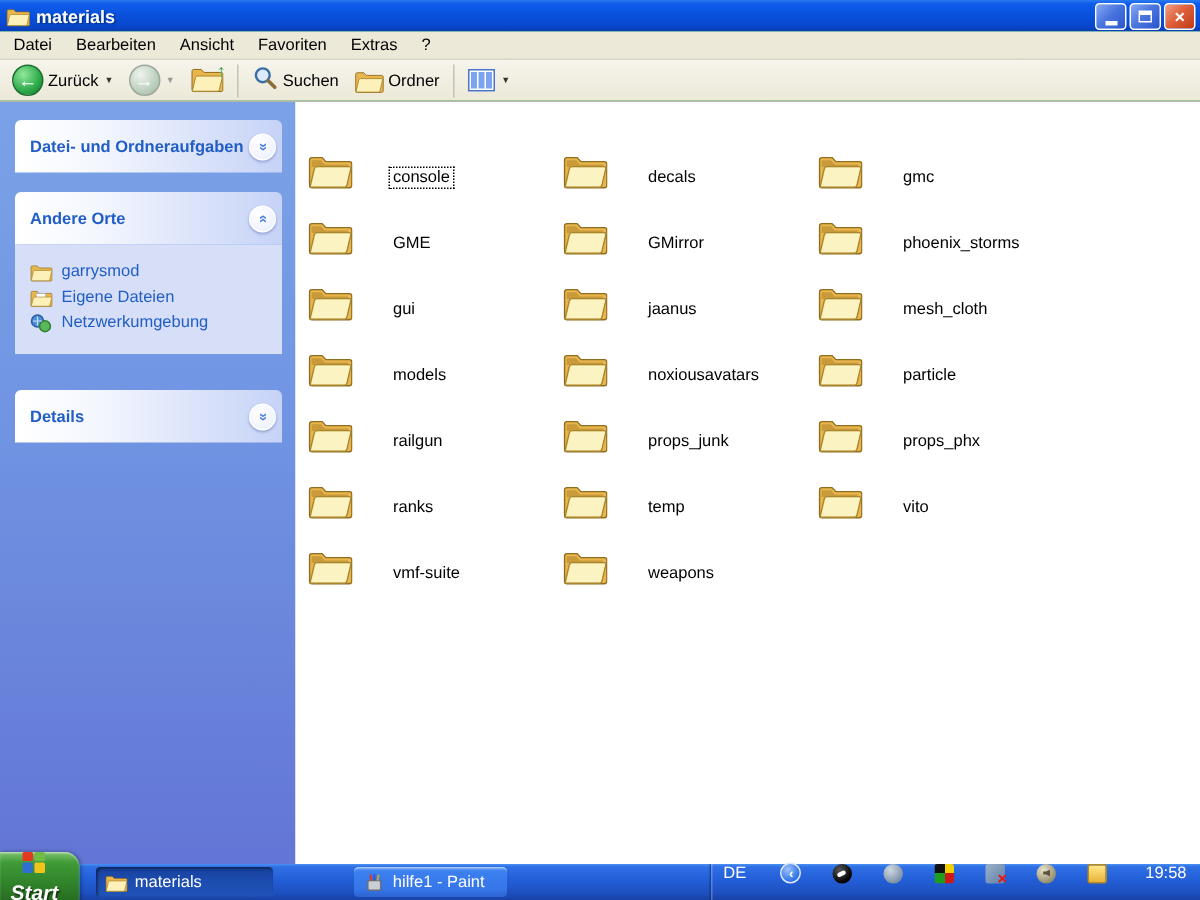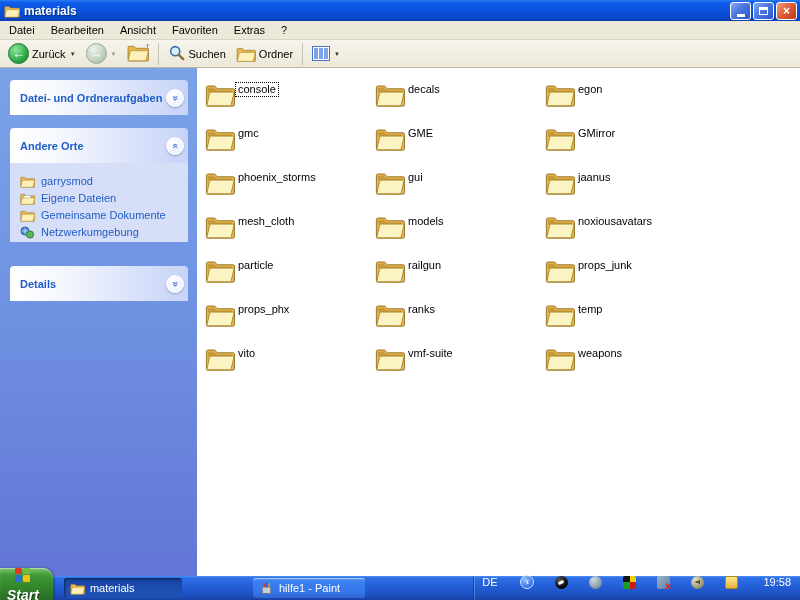--- a/index.html
+++ b/index.html
@@ -70,29 +70,29 @@
     border-radius:4px 4px 0 0; color:#215dc6; font-weight:bold; font-size:11px;
   }
   .panel-chevron {
     margin-left:auto; width:18px; height:18px; border-radius:50%;
     background:radial-gradient(circle at 35% 30%,#ffffff,#e9eefb); border:1px solid #fff;
     color:#4f7fe0; display:flex; align-items:center; justify-content:center;
     box-shadow:0 1px 2px rgba(20,40,120,.35); font-size:10px; font-weight:bold; line-height:1;
   }
   .chev-down { transform:rotate(90deg); display:block; }
   .chev-up { transform:rotate(90deg); display:block; }
-  .panel-body { background:#d6dff7; padding:10px 4px 1px 10px; }
+  .panel-body { background:#d6dff7; padding:10px 4px 12px 10px; }
   .place-link { display:flex; align-items:center; gap:6px; height:16px; margin-bottom:1px; color:#215dc6; cursor:pointer; }
   .place-ico { width:15px; height:13px; flex:0 0 15px; }
   .place-ico svg { display:block; }
 
   
   .main { flex:1; padding:14px 0 0 8px; background:#fff; }
   .folder-grid { display:grid; grid-template-columns:repeat(3,170px); grid-auto-rows:44px; }
-  .folder-item { display:flex; align-items:flex-start; gap:0; cursor:pointer; }
+  .folder-item { display:flex; align-items:flex-end; gap:24px; cursor:pointer; }
   .folder-glyph { width:30px; height:25px; flex:0 0 30px; }
   .folder-glyph svg { display:block; }
   .folder-label { color:#000; padding:0 2px; border:1px solid transparent; line-height:13px; }
   .folder-item.focused .folder-label { border:1px dotted #000; }
 
   
   .taskbar {
     position:absolute; left:0; right:0; bottom:0; height:24px; display:flex; align-items:center;
     background:linear-gradient(180deg,#4a90f4 0%,#2f6fe4 8%,#2460d9 40%,#1d50c0 80%,#1941a5 100%);
   }
@@ -109,21 +109,21 @@
   .task-btn {
     height:20px; width:118px; margin-left:11px; display:flex; align-items:center; gap:5px; padding:0 6px;
     border-radius:3px; color:#fff; font-size:11px; white-space:nowrap; overflow:hidden;
     background:linear-gradient(180deg,#6ba1f8 0%,#3c80f0 15%,#3575e8 75%,#2e63cf 100%);
     box-shadow:inset 0 1px 0 rgba(255,255,255,.4);
   }
   .task-btn.active {
     background:linear-gradient(180deg,#17409c 0%,#1c4cae 45%,#2153b8 100%);
     box-shadow:inset 1px 1px 2px rgba(0,0,0,.5);
   }
-  .task-btn.paint { width:112px; margin-left:71px; }
+  .task-btn.paint { width:102px; margin-left:54px; }
   .task-ico { width:15px; height:13px; flex:0 0 15px; }
   .task-ico svg { display:block; }
   .tray { margin-left:auto; height:100%; display:flex; align-items:center; gap:21px; padding:0 9px 12px 8px;
     border-left:1px solid rgba(10,30,90,.45); box-shadow:inset 1px 0 0 rgba(255,255,255,.25); }
   .tray-lang { color:#fff; font-size:11px; margin-right:2px; }
   .tray-chevron { width:14px; height:14px; border-radius:50%;
     background:radial-gradient(circle at 35% 30%,#9cc2fb,#2f71e8 70%); border:1px solid #dce9ff;
     color:#fff; font-size:9px; font-weight:bold; display:flex; align-items:center; justify-content:center; line-height:1; }
   .tray-ico { width:13px; height:13px; border-radius:2px; }
   .ico-steam { border-radius:50%; background:radial-gradient(circle at 35% 30%,#555,#000 70%); position:relative; }
@@ -271,29 +271,20 @@
               <span class="place-ico">
                 <svg width="15" height="13" viewBox="0 0 33 27">
                   <path d="M1.5 24.5 V6 q0-1.8 1.8-1.8 h7.4 l2.8 3 h17.2 q1.8 0 1.8 1.8 v15.5 q0 1.8-1.8 1.8 H3.3 q-1.8 0-1.8-1.8 z" fill="#e9b64d" stroke="#8f6d1f"></path>
                   <rect x="9" y="7" width="14" height="16" fill="#fff" stroke="#9aa"></rect>
                   <path d="M1.8 26 L5 14 q0.35-1.5 1.9-1.5 h23.6 q1.6 0 1.25 1.5 l-2.6 10.5 q-0.35 1.5-1.9 1.5 H2.8 z" fill="#fdf0b8" stroke="#a8862f"></path>
                 </svg>
               </span>
               <span>Eigene Dateien</span>
             </div>
 
-            <div class="place-link">
-              <span class="place-ico">
-                <svg width="15" height="13" viewBox="0 0 33 27">
-                  <path d="M1.5 24.5 V6 q0-1.8 1.8-1.8 h7.4 l2.8 3 h17.2 q1.8 0 1.8 1.8 v15.5 q0 1.8-1.8 1.8 H3.3 q-1.8 0-1.8-1.8 z" fill="#e9b64d" stroke="#8f6d1f"></path>
-                  <path d="M1.8 26 L5 12.3 q0.35-1.5 1.9-1.5 h23.6 q1.6 0 1.25 1.5 l-2.85 12.2 q-0.35 1.5-1.9 1.5 H2.8 q-1.2 0-1-0 z" fill="#fdf0b8" stroke="#a8862f"></path>
-                </svg>
-              </span>
-              <span>Gemeinsame Dokumente</span>
-            </div>
 
 
             <div class="place-link">
               <span class="place-ico">
                 <svg width="15" height="13" viewBox="0 0 15 13">
                   <circle cx="5" cy="5" r="4" fill="#4d8fdd" stroke="#2a5ca8"></circle>
                   <circle cx="10" cy="8.5" r="3.6" fill="#59b85a" stroke="#2f7d31"></circle>
                   <path d="M2 5 h6 M5 2 v6" stroke="#cfe3fb" stroke-width=".8"></path>
                 </svg>
               </span>
@@ -334,31 +325,20 @@
                 <svg width="30" height="25" viewBox="0 0 33 27">
                   <path d="M1.5 24.5 V6 q0-1.8 1.8-1.8 h7.4 l2.8 3 h17.2 q1.8 0 1.8 1.8 v15.5 q0 1.8-1.8 1.8 H3.3 q-1.8 0-1.8-1.8 z" fill="#e9b64d" stroke="#8f6d1f" stroke-width="1"></path>
                   <path d="M3 6.2 h6.9 l2.8 3 h17 v2 H3 z" fill="#c89a3a"></path>
                   <path d="M1.8 26 L5 12.3 q0.35-1.5 1.9-1.5 h23.6 q1.6 0 1.25 1.5 l-2.85 12.2 q-0.35 1.5-1.9 1.5 H2.8 q-1.2 0-1-0 z" fill="#f8ecae" stroke="#a8862f" stroke-width="1"></path>
                   <path d="M3.2 25 L6.1 12.8 q0.25-1 1.3-1 h22.6 q1.1 0 0.85 1 l-2.6 11.2 q-0.25 1-1.3 1 H4 z" fill="#fdf5c8" opacity=".75"></path>
                 </svg>
               </span>
               <span class="folder-label">decals</span>
             </div>
 
-            <div class="folder-item">
-              <span class="folder-glyph">
-                <svg width="30" height="25" viewBox="0 0 33 27">
-                  <path d="M1.5 24.5 V6 q0-1.8 1.8-1.8 h7.4 l2.8 3 h17.2 q1.8 0 1.8 1.8 v15.5 q0 1.8-1.8 1.8 H3.3 q-1.8 0-1.8-1.8 z" fill="#e9b64d" stroke="#8f6d1f" stroke-width="1"></path>
-                  <path d="M3 6.2 h6.9 l2.8 3 h17 v2 H3 z" fill="#c89a3a"></path>
-                  <path d="M1.8 26 L5 12.3 q0.35-1.5 1.9-1.5 h23.6 q1.6 0 1.25 1.5 l-2.85 12.2 q-0.35 1.5-1.9 1.5 H2.8 q-1.2 0-1-0 z" fill="#f8ecae" stroke="#a8862f" stroke-width="1"></path>
-                  <path d="M3.2 25 L6.1 12.8 q0.25-1 1.3-1 h22.6 q1.1 0 0.85 1 l-2.6 11.2 q-0.25 1-1.3 1 H4 z" fill="#fdf5c8" opacity=".75"></path>
-                </svg>
-              </span>
-              <span class="folder-label">egon</span>
-            </div>
 
             <div class="folder-item">
               <span class="folder-glyph">
                 <svg width="30" height="25" viewBox="0 0 33 27">
                   <path d="M1.5 24.5 V6 q0-1.8 1.8-1.8 h7.4 l2.8 3 h17.2 q1.8 0 1.8 1.8 v15.5 q0 1.8-1.8 1.8 H3.3 q-1.8 0-1.8-1.8 z" fill="#e9b64d" stroke="#8f6d1f" stroke-width="1"></path>
                   <path d="M3 6.2 h6.9 l2.8 3 h17 v2 H3 z" fill="#c89a3a"></path>
                   <path d="M1.8 26 L5 12.3 q0.35-1.5 1.9-1.5 h23.6 q1.6 0 1.25 1.5 l-2.85 12.2 q-0.35 1.5-1.9 1.5 H2.8 q-1.2 0-1-0 z" fill="#f8ecae" stroke="#a8862f" stroke-width="1"></path>
                   <path d="M3.2 25 L6.1 12.8 q0.25-1 1.3-1 h22.6 q1.1 0 0.85 1 l-2.6 11.2 q-0.25 1-1.3 1 H4 z" fill="#fdf5c8" opacity=".75"></path>
                 </svg>
               </span>

